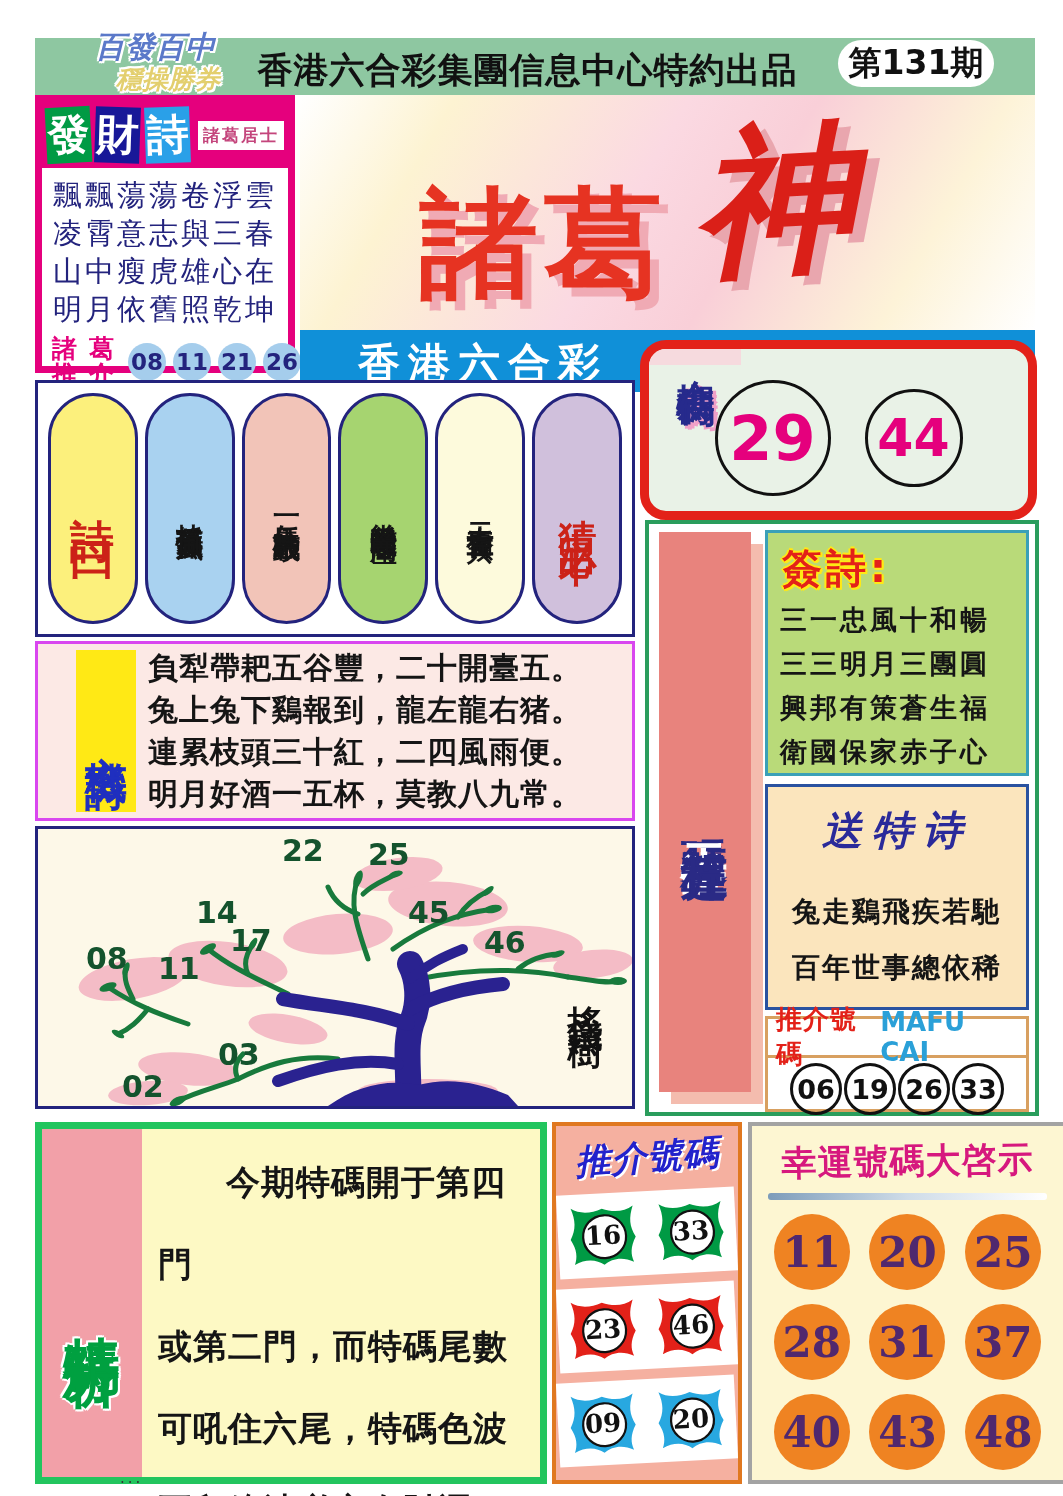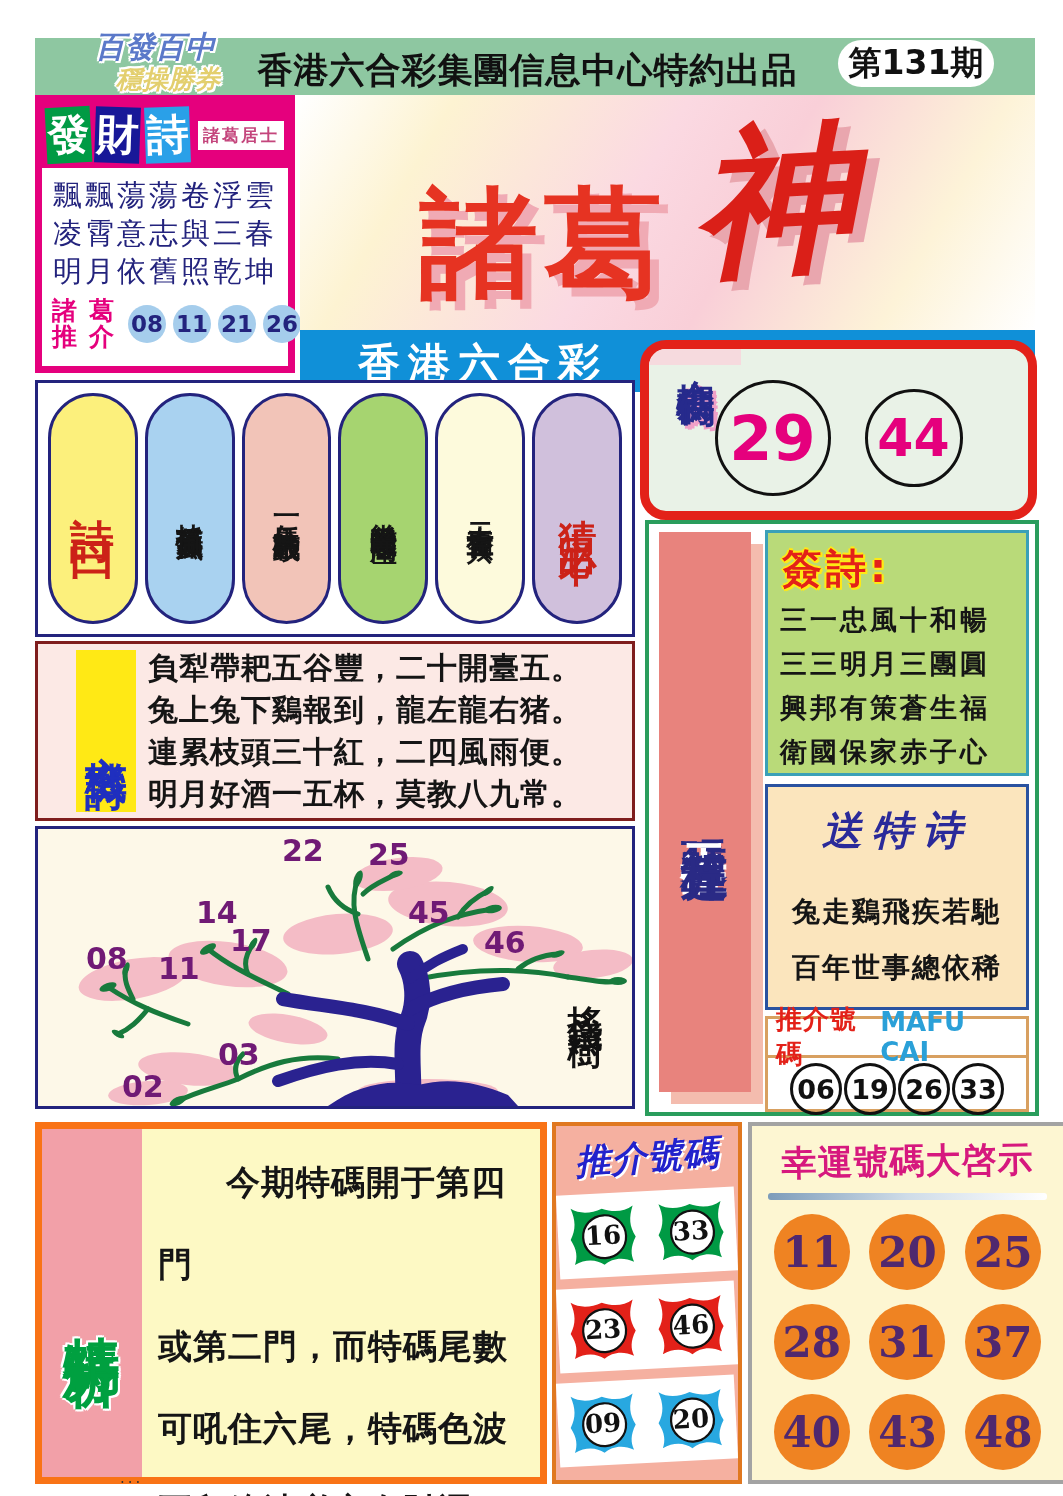--- a/index.html
+++ b/index.html
@@ -69,32 +69,32 @@
   .pill{flex:1;border:3px solid #23237d;border-radius:48px;display:flex;align-items:center;
       justify-content:center;box-sizing:border-box;}
   .pill .v{font-family:"DejaVu Serif",serif;}
   .pill0{background:#fcf07c;} .pill0 .v{color:#cc2218;font-size:44px;font-weight:900;letter-spacing:26px;}
   .pill1{background:#a9d2f0;} .pill2{background:#f2c4b8;} .pill3{background:#a6d470;} .pill4{background:#fdfadc;}
   .pill1 .v,.pill2 .v,.pill3 .v,.pill4 .v{color:#151515;font-size:27px;font-weight:700;letter-spacing:2px;}
   .pill5{background:#d0c0dc;} .pill5 .v{color:#cc2218;font-size:38px;font-weight:900;letter-spacing:10px;}
 
   
   .xuanji{left:35px;top:641px;width:600px;height:180px;box-sizing:border-box;background:#fce9e5;
-      border:3px solid #7f1d1d;display:flex;align-items:center;}
+      border:3px solid #d946ef;display:flex;align-items:center;}
   .xj-label{margin-left:38px;width:60px;height:162px;background:#ffe915;display:flex;
       align-items:center;justify-content:center;}
   .xj-label .v{color:#1f2fbf;font-size:42px;font-weight:900;letter-spacing:6px;}
   .xj-lines{flex:1;padding-left:12px;}
   .xj-lines div{font-size:30px;font-weight:900;color:#151515;line-height:42px;letter-spacing:1px;}
 
   
   .tree{left:35px;top:826px;width:600px;height:283px;box-sizing:border-box;background:#fdf8e8;
       border:3px solid #23237d;overflow:hidden;}
   .tree svg{position:absolute;left:0;top:0;}
-  .tn{position:absolute;font-size:30px;font-weight:900;color:#701a75;}
+  .tn{position:absolute;font-size:30px;font-weight:900;color:#14532d;}
   .tree-label{position:absolute;right:24px;top:148px;}
   .tree-label .v{font-size:35px;font-weight:900;color:#111;letter-spacing:14px;font-family:"DejaVu Serif",serif;}
 
   
   .rcol{left:645px;top:520px;width:394px;height:596px;box-sizing:border-box;border:4px solid #2a9d5c;background:#fff;}
   .zshadow{position:absolute;left:22px;top:20px;width:92px;height:560px;background:#f4bcae;}
   .zstrip{position:absolute;left:10px;top:8px;width:92px;height:560px;background:#e8837d;
       display:flex;align-items:center;justify-content:center;}
   .zstrip .v{font-size:47px;font-weight:900;letter-spacing:2px;line-height:1;}
   .zc1{color:#2a2a85;} .zc2{color:#fff;} .zc3{color:#2a2a85;}
@@ -119,21 +119,21 @@
   .mafu-head{height:36px;border-bottom:3px solid #d8a060;display:flex;align-items:center;
       justify-content:space-between;padding:0 8px;}
   .mafu-head .l1{color:#e32119;font-size:26px;font-weight:900;letter-spacing:1px;}
   .mafu-head .l2{color:#2aa0d8;font-size:26px;font-weight:900;}
   .mafu-nums{display:flex;align-items:center;justify-content:center;gap:2px;margin-top:5px;}
   .mafu-num{width:46px;height:46px;border:3px solid #111;border-radius:50%;display:flex;
       align-items:center;justify-content:center;font-size:27px;font-weight:900;color:#111;}
 
   
   .analysis{left:35px;top:1122px;width:512px;height:362px;box-sizing:border-box;
-      border:7px solid #f97316;background:#fdf9c4;display:flex;}
+      border:7px solid #22c55e;background:#fdf9c4;display:flex;}
   .an-label{width:100px;background:#f2a0a8;display:flex;align-items:center;justify-content:center;}
   .an-label .v{font-size:56px;font-weight:900;color:#00a040;letter-spacing:6px;
       text-shadow:-2px 0 #fff,2px 0 #fff,0 -2px #fff,0 2px #fff,2px 2px #fff,-2px -2px #fff;}
   .an-lines{flex:1;padding:12px 14px 0 16px;}
   .an-lines div{font-size:34px;font-weight:900;color:#151515;line-height:82px;letter-spacing:1px;}
   .an-lines div:first-child{text-indent:2em;}
 
   
   .shbox{left:552px;top:1122px;width:190px;height:362px;box-sizing:border-box;
       border:4px solid #e07820;background:#f5b0a0;overflow:hidden;}
@@ -177,20 +177,21 @@
   <div class="abs facai">
     <div class="facai-head">
       <div class="tile tile0">發</div>
       <div class="tile tile1">財</div>
       <div class="tile tile2">詩</div>
       <div class="facai-author">諸葛居士</div>
     </div>
     <div class="facai-poem">
       <div>飄飄蕩蕩卷浮雲</div>
       <div>凌霄意志與三春</div>
+      <div>山中瘦虎雄心在</div>
       <div>明月依舊照乾坤</div>
     </div>
     <div class="facai-rec">
       <div class="rec-label">
         <div>諸葛</div>
         <div>推介</div>
       </div>
       <div class="rec-nums">
         <div class="rec-num">08</div>
         <div class="rec-num">11</div>

